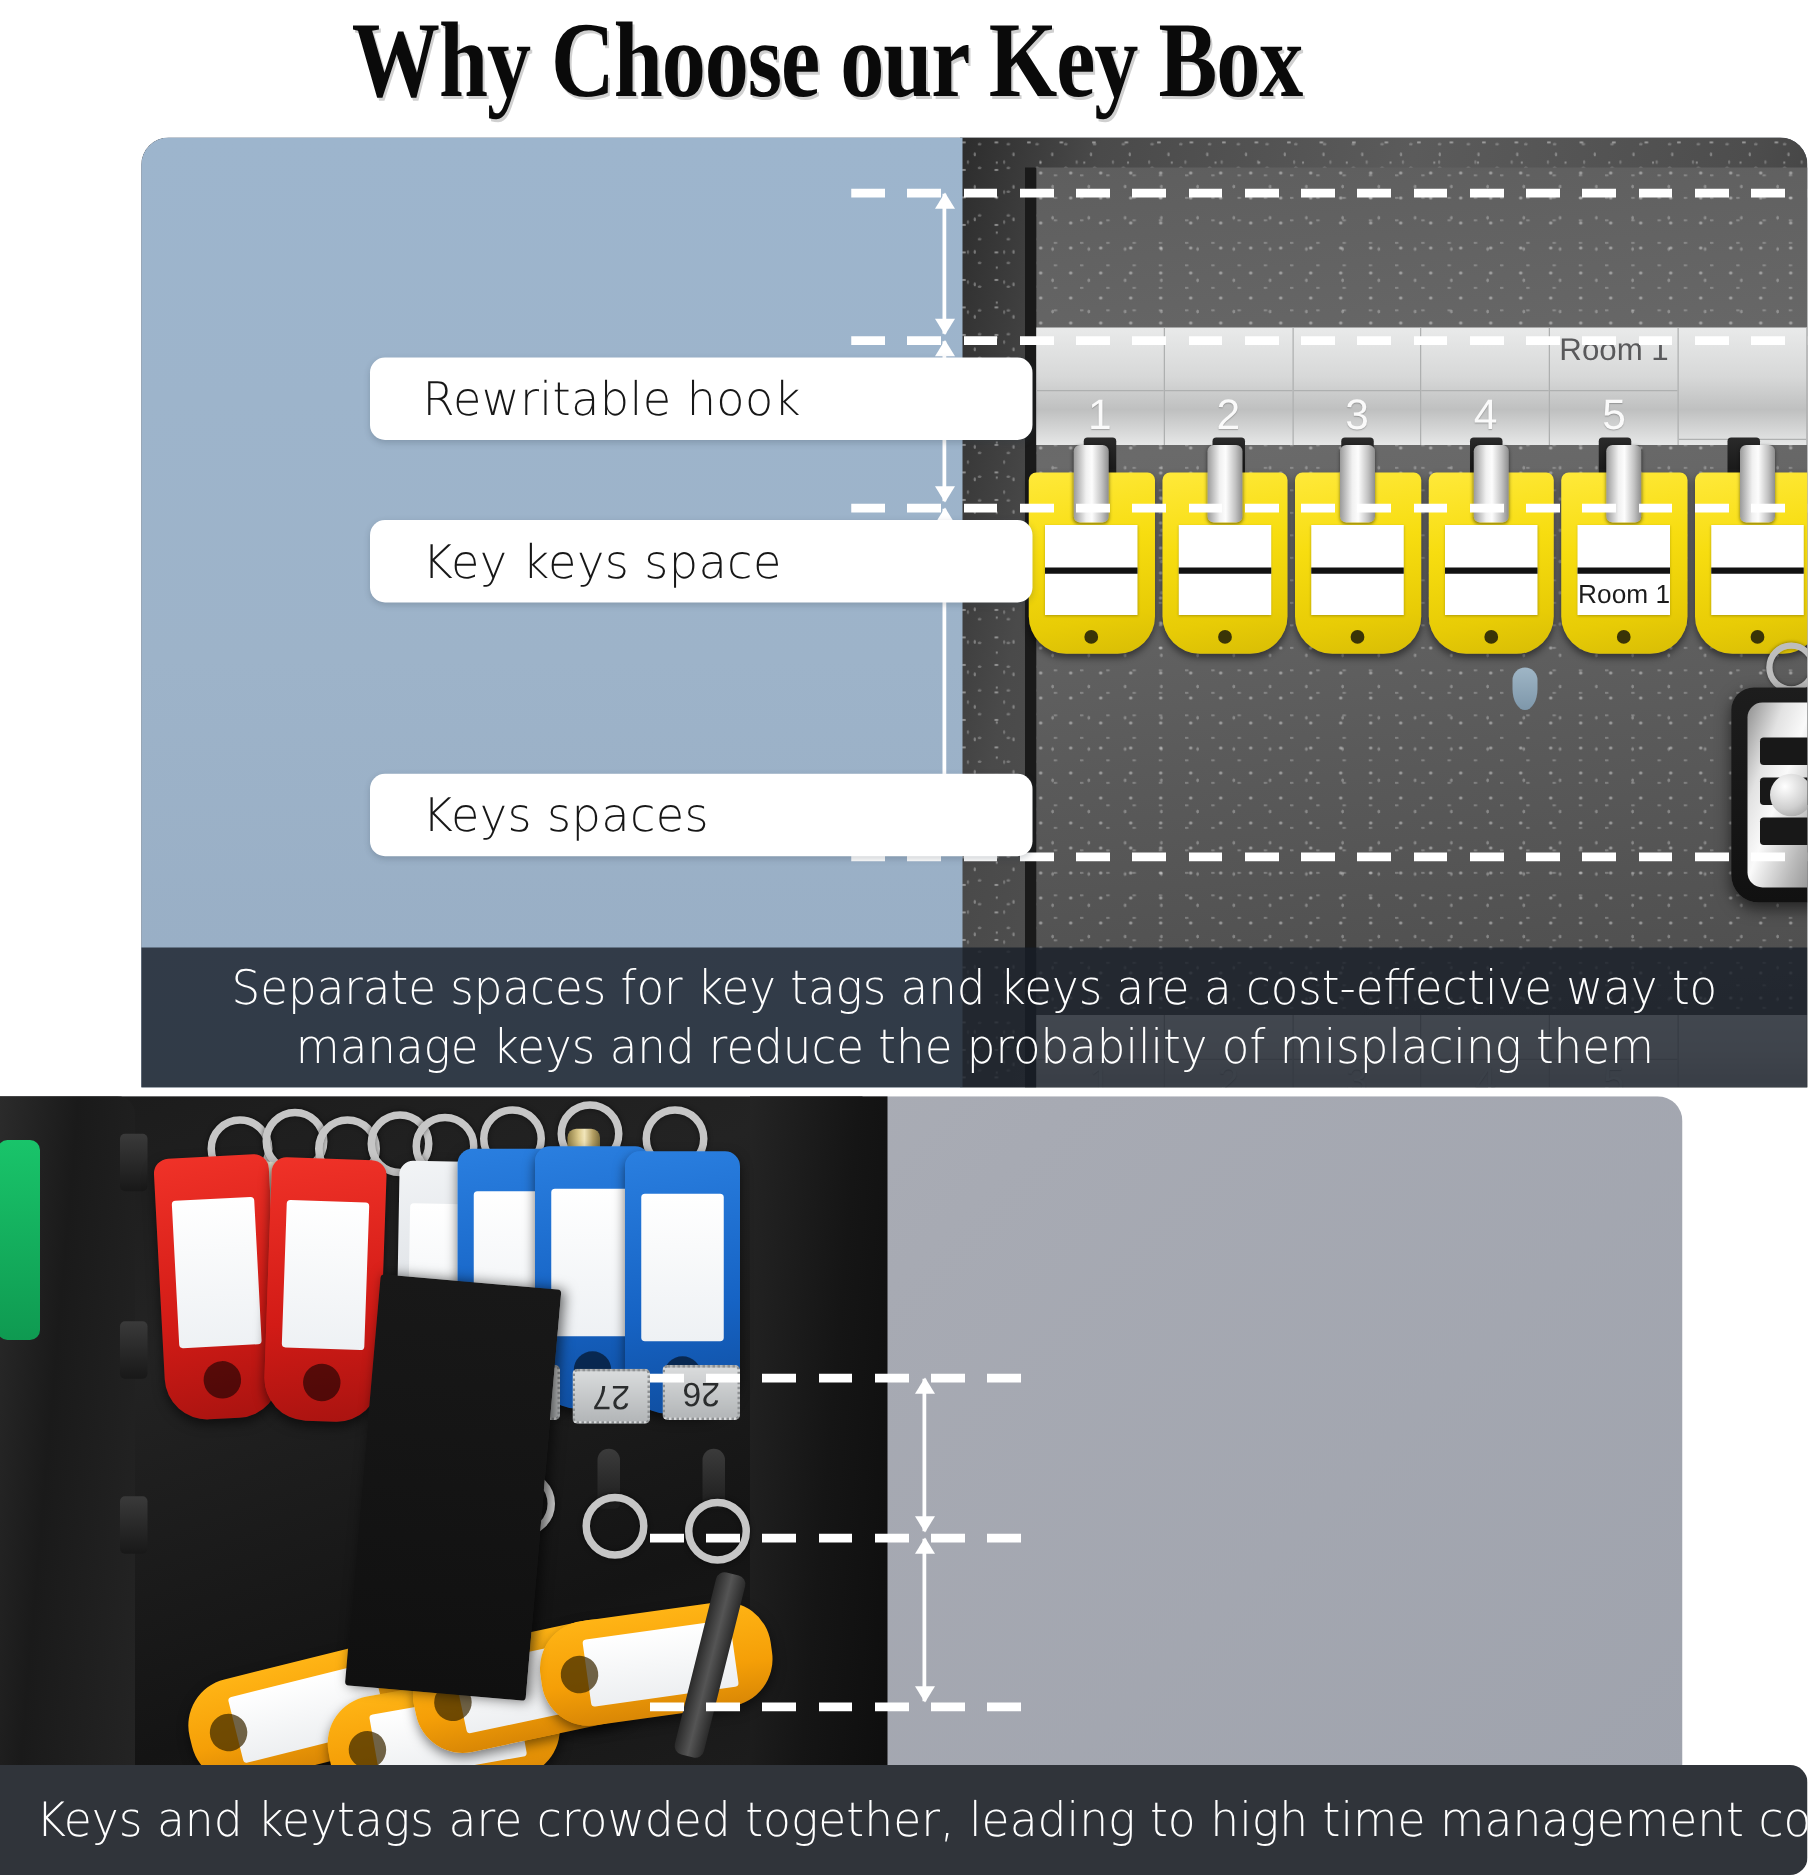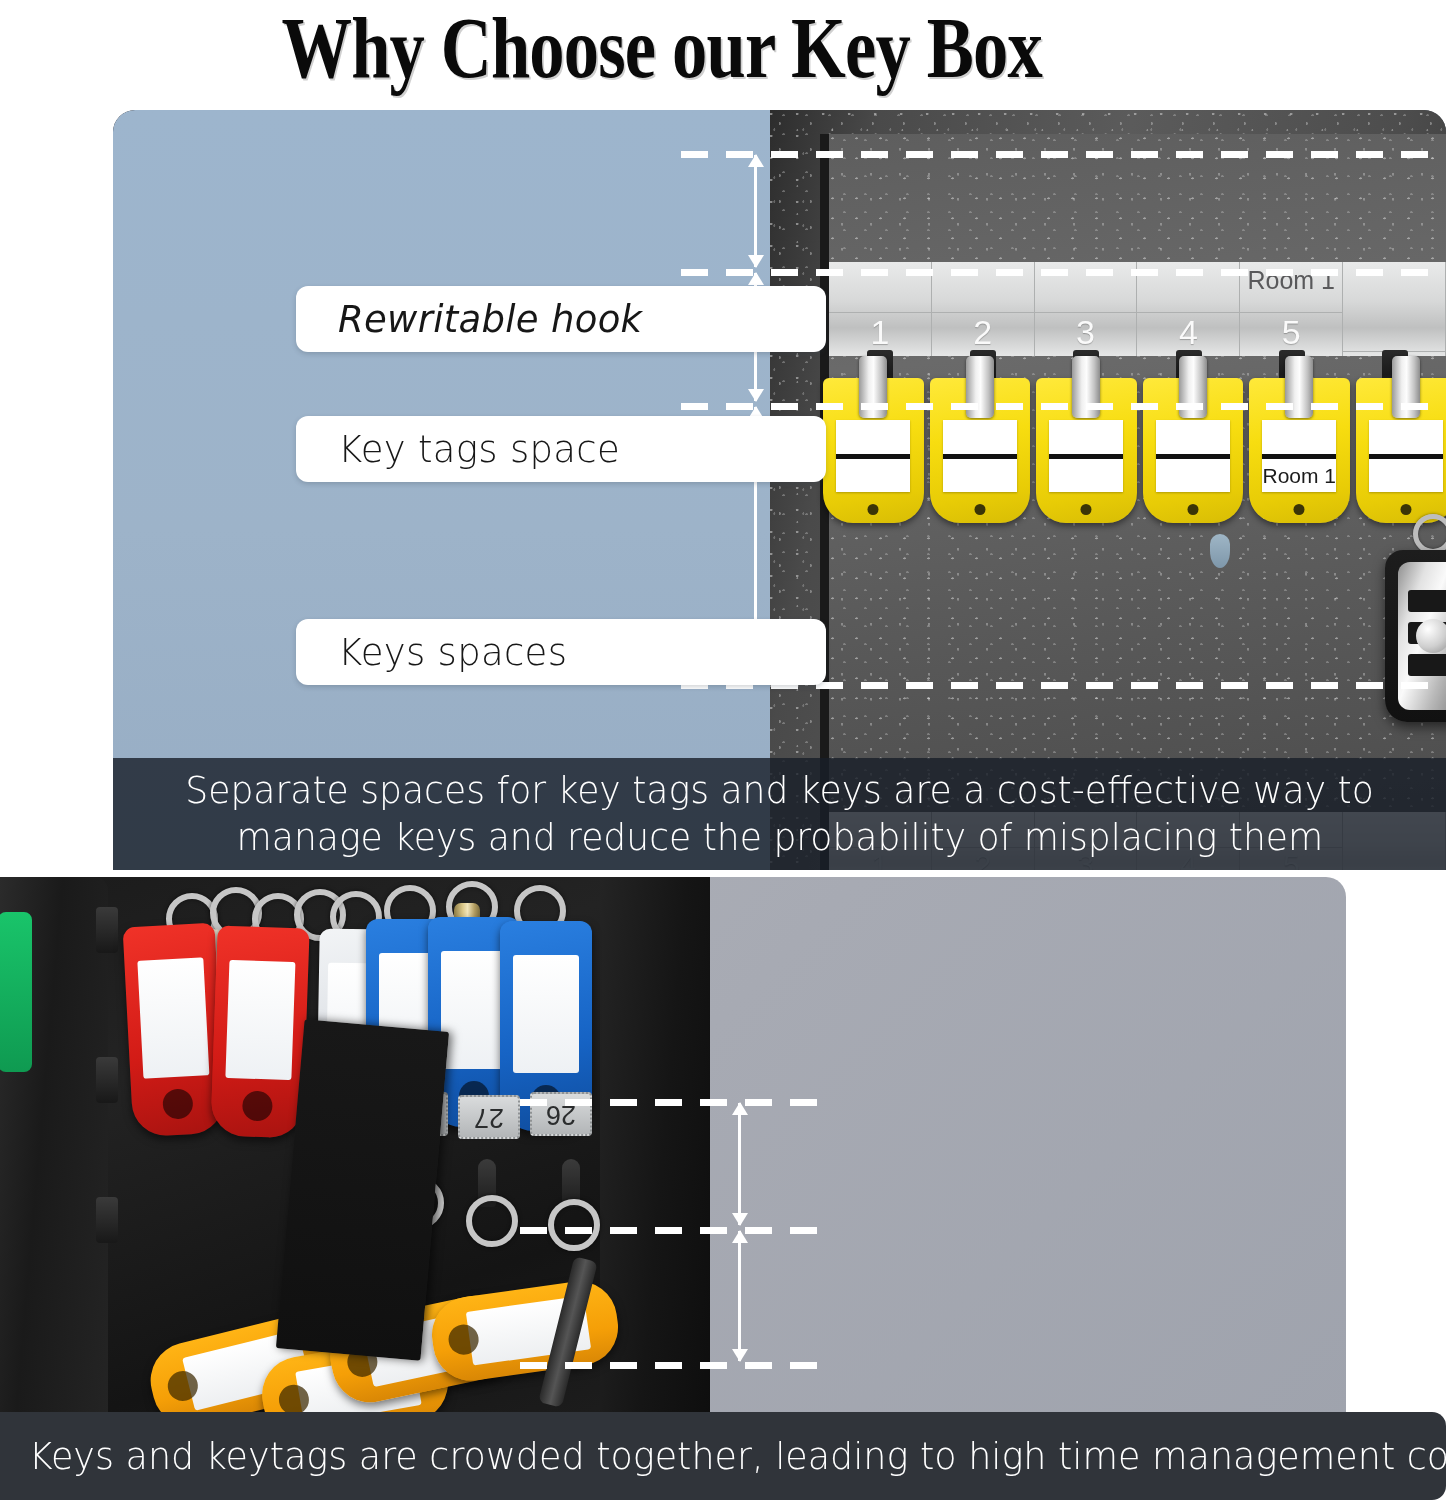--- a/index.html
+++ b/index.html
@@ -145,21 +145,21 @@
   .lblbox{
     position:absolute; background:#fff; border-radius:12px;
     display:flex; align-items:center;
     box-shadow:0 2px 5px rgba(40,55,70,.22);
   }
   .lblbox span{
     font-size:37px; color:#171717; font-weight:300;
     letter-spacing:.3px; padding-left:42px;
     font-family:"DejaVu Sans", sans-serif;
   }
-  .l1{ left:183px; top:176px; width:530px; height:66px;font-style:italic; }
+  .l1{ left:183px; top:176px; width:530px; height:66px; }
   .l2{ left:183px; top:306px; width:530px; height:66px; }
   .l3{ left:183px; top:509px; width:530px; height:66px; }
 
   
   .dash{
     position:absolute; height:7px;
     background:repeating-linear-gradient(90deg,#fff 0 27px, transparent 27px 45px);
   }
   .arrowline{ position:absolute; width:3px; background:#fff; }
   .arrowline::before, .arrowline::after{
@@ -420,21 +420,21 @@
   <div class="dash" style="left:568px; top:572px; width:765px;"></div>
 
   <div class="arrowline" style="left:641px; top:45px; height:112px;"></div>
   <div class="arrowline" style="left:641px; top:163px; height:128px;"></div>
   <div class="arrowline" style="left:641px; top:297px; height:273px;"></div>
 
   <div class="lblbox l1">
     <span>Rewritable hook</span>
   </div>
   <div class="lblbox l2">
-    <span>Key tags space</span>
+    <span>Key keys space</span>
   </div>
   <div class="lblbox l3">
     <span>Keys spaces</span>
   </div>
 
   <div class="cap1">
     <div>Separate spaces for key tags and keys are a cost-effective way to</div>
     <div>manage keys and reduce the probability of misplacing them</div>
   </div>
 </div>

